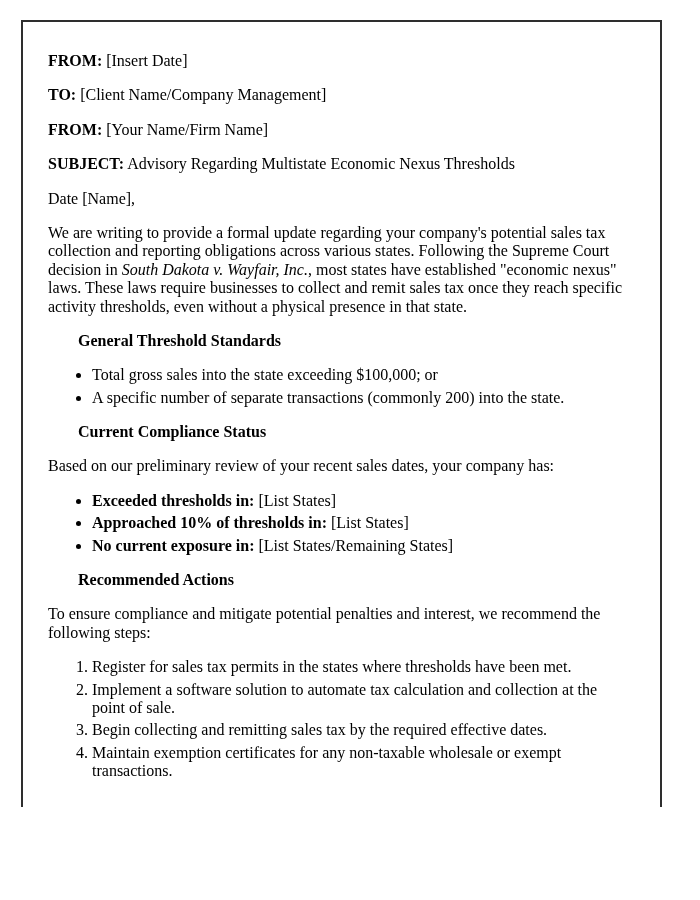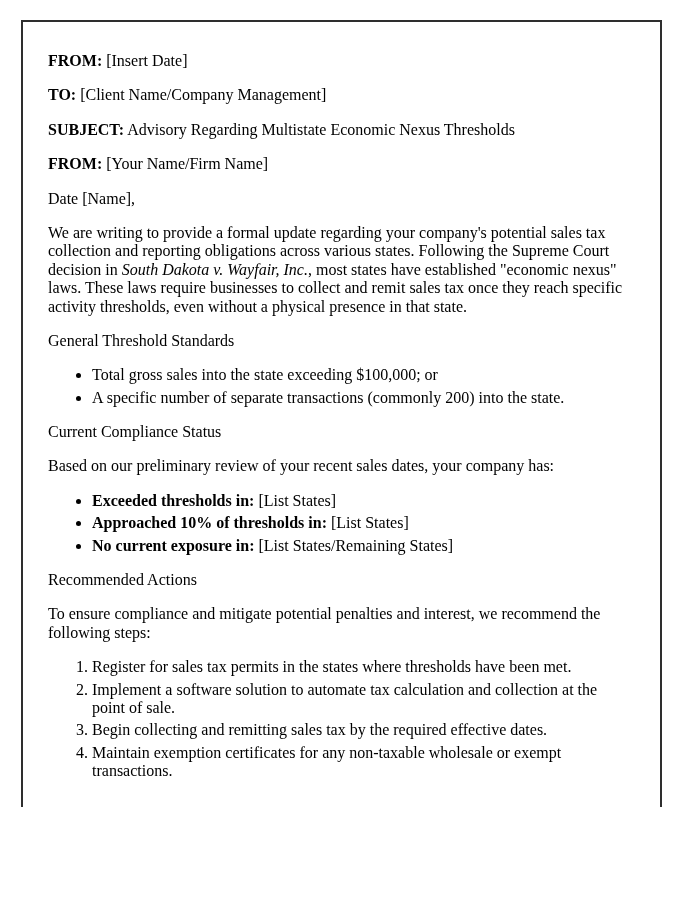--- a/index.html
+++ b/index.html
@@ -23,36 +23,36 @@
     height: 787px;
     border: 2px solid #2e2e2e;
     border-bottom: none;
     padding: 14px 25px;
     overflow: hidden;
     background: #ffffff;
   }
   p { margin: 16px 0; }
   ul, ol { margin: 16px 0; padding-left: 40px; }
   li { margin: 4px; }
-  .section-heading { font-weight: normal; }
+  .section-heading { font-weight: bold; margin-left: 30px; }
   strong { font-weight: bold; }
   em { }
 </style>
 </head>
 <body>
 
 <div class="page">
 
   <p><strong>FROM:</strong><span> [Insert Date]</span></p>
 
   <p><strong>TO:</strong><span> [Client Name/Company Management]</span></p>
 
+  <p><strong>FROM:</strong><span> [Your Name/Firm Name]</span></p>
+
   <p><strong>SUBJECT:</strong><span> Advisory Regarding Multistate Economic Nexus Thresholds</span></p>
-
-  <p><strong>FROM:</strong><span> [Your Name/Firm Name]</span></p>
 
   <p>Date [Name],</p>
 
   <p><span>We are writing to provide a formal update regarding your company's potential sales tax collection and reporting obligations across various states. Following the Supreme Court decision in </span><em>South Dakota v. Wayfair, Inc.</em><span>, most states have established "economic nexus" laws. These laws require businesses to collect and remit sales tax once they reach specific activity thresholds, even without a physical presence in that state.</span></p>
 
   <p class="section-heading">General Threshold Standards</p>
 
 
   <ul>
     <li>Total gross sales into the state exceeding $100,000; or</li>

